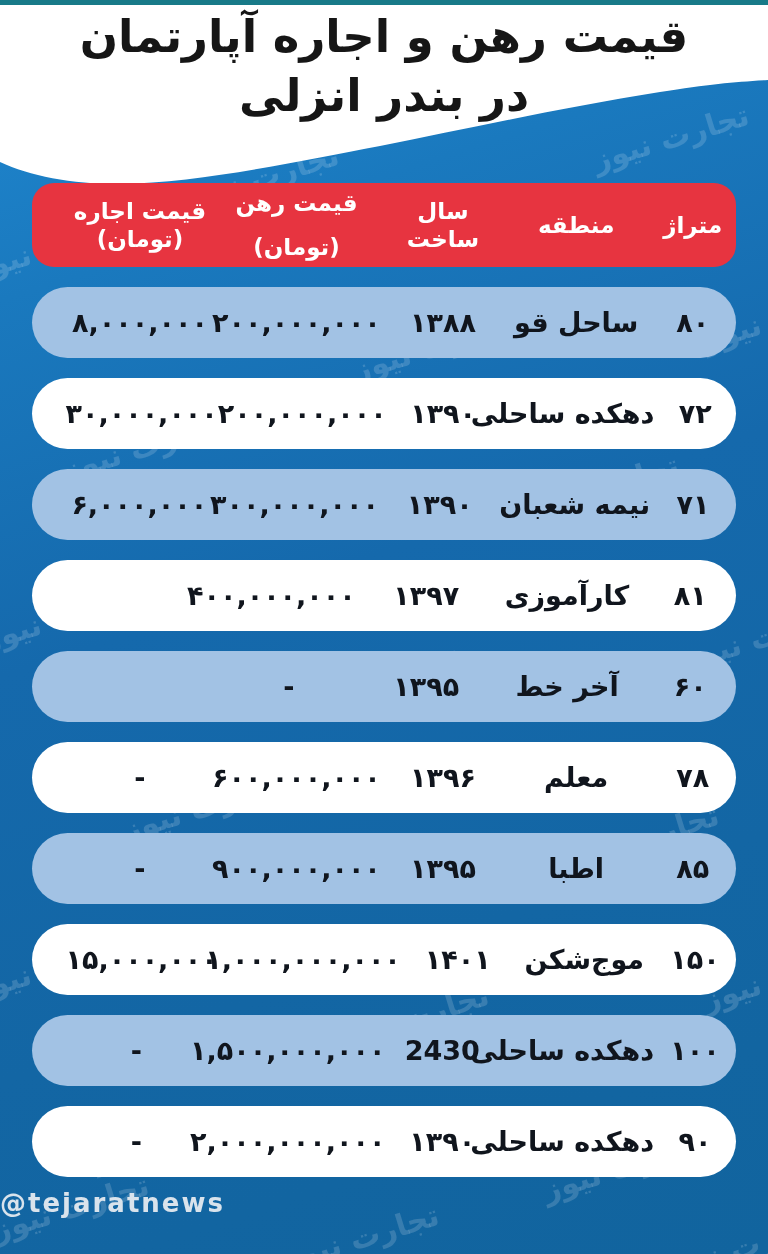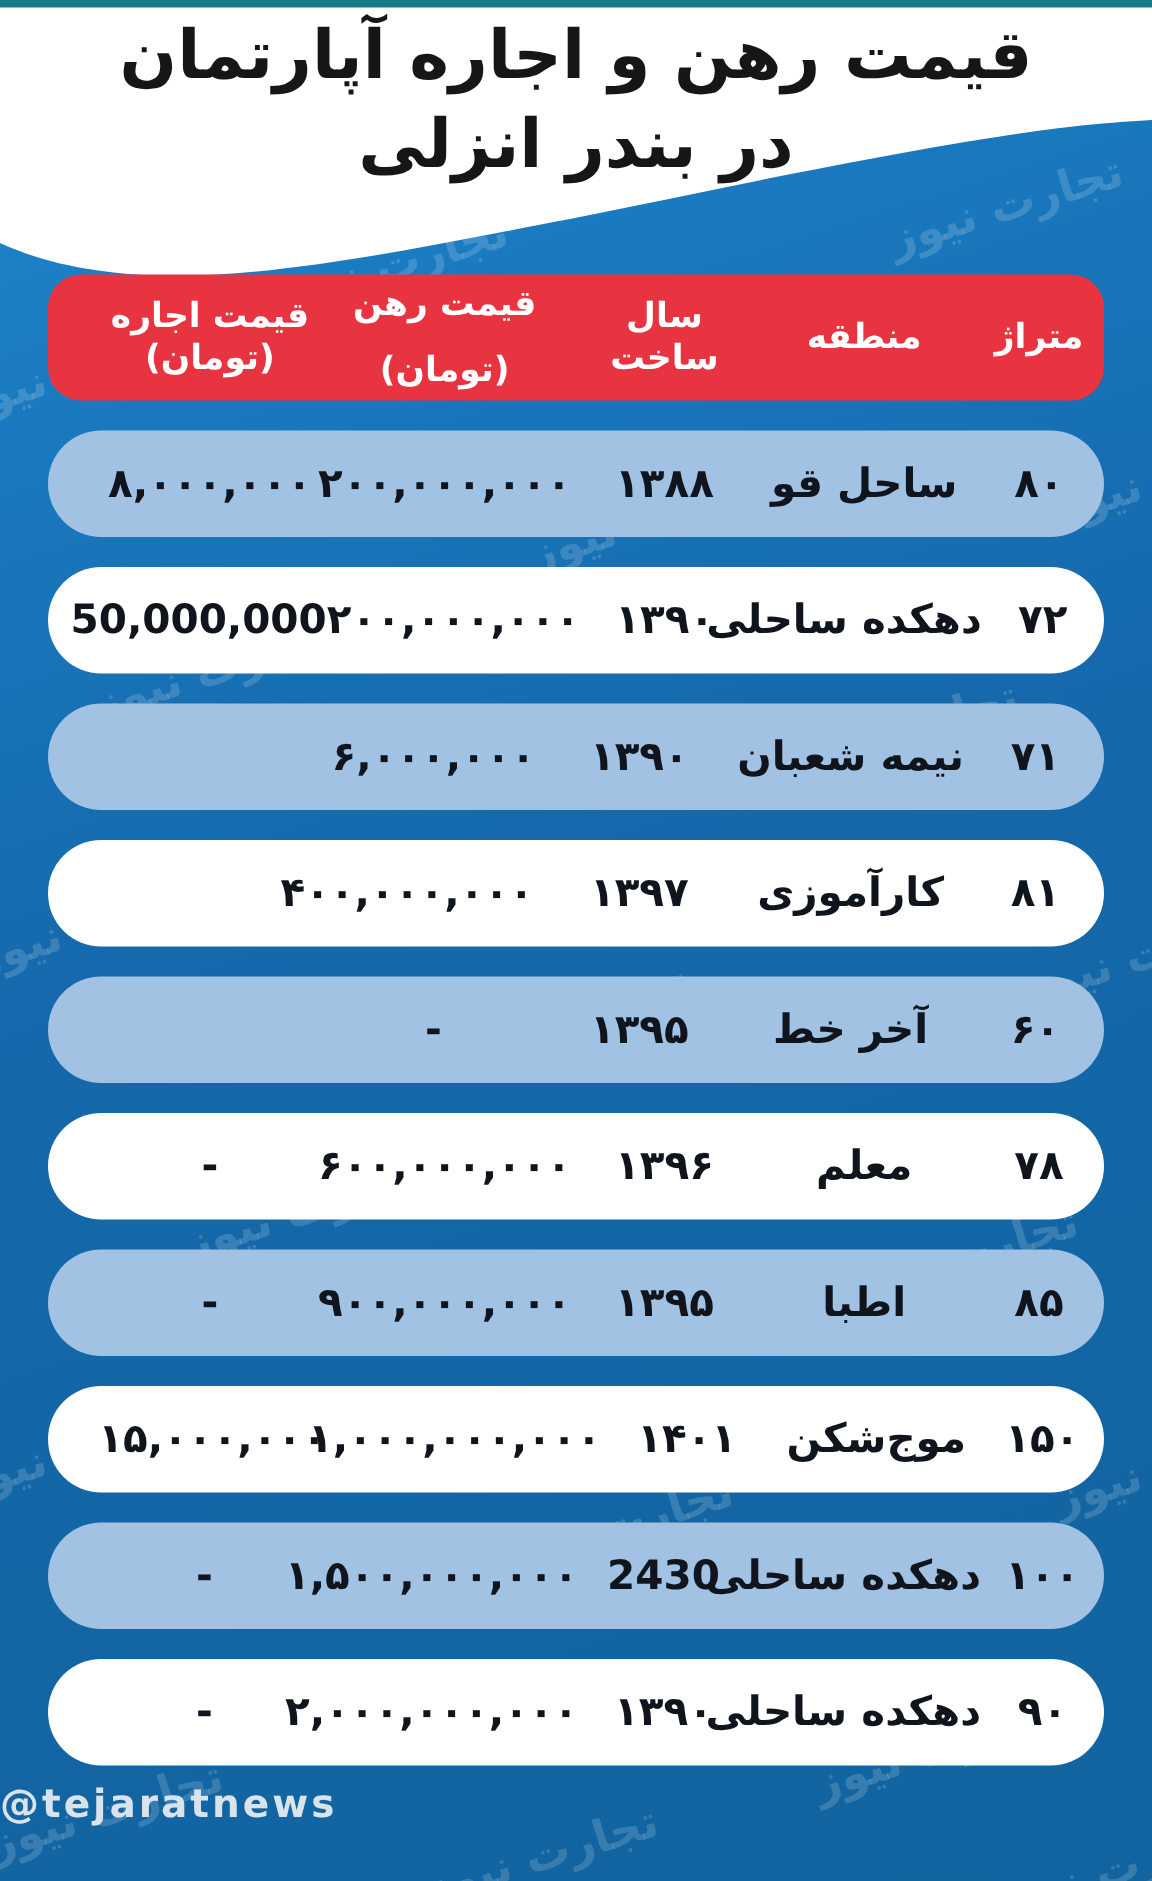--- a/index.html
+++ b/index.html
@@ -105,27 +105,28 @@
       <div class="c-sal">۱۳۸۸</div>
       <div class="c-rahn">۲۰۰,۰۰۰,۰۰۰</div>
       <div class="c-ejare">۸,۰۰۰,۰۰۰</div>
     </div>
 
     <div class="row" style="background: rgb(255, 255, 255); color: rgb(16, 21, 29);">
       <div class="c-metraj">۷۲</div>
       <div class="c-mantaqe">دهکده ساحلی</div>
       <div class="c-sal">۱۳۹۰</div>
       <div class="c-rahn">۲۰۰,۰۰۰,۰۰۰</div>
-      <div class="c-ejare">50,000,000</div>
+      <div class="c-ejare">۳۰,۰۰۰,۰۰۰</div>
     </div>
 
     <div class="row" style="background: rgb(162, 194, 228); color: rgb(16, 21, 29);">
       <div class="c-metraj">۷۱</div>
       <div class="c-mantaqe">نیمه شعبان</div>
       <div class="c-sal">۱۳۹۰</div>
+      <div class="c-rahn">۳۰۰,۰۰۰,۰۰۰</div>
       <div class="c-ejare">۶,۰۰۰,۰۰۰</div>
     </div>
 
     <div class="row" style="background: rgb(255, 255, 255); color: rgb(16, 21, 29);">
       <div class="c-metraj">۸۱</div>
       <div class="c-mantaqe">کارآموزی</div>
       <div class="c-sal">۱۳۹۷</div>
       <div class="c-rahn">۴۰۰,۰۰۰,۰۰۰</div>
     </div>
 

